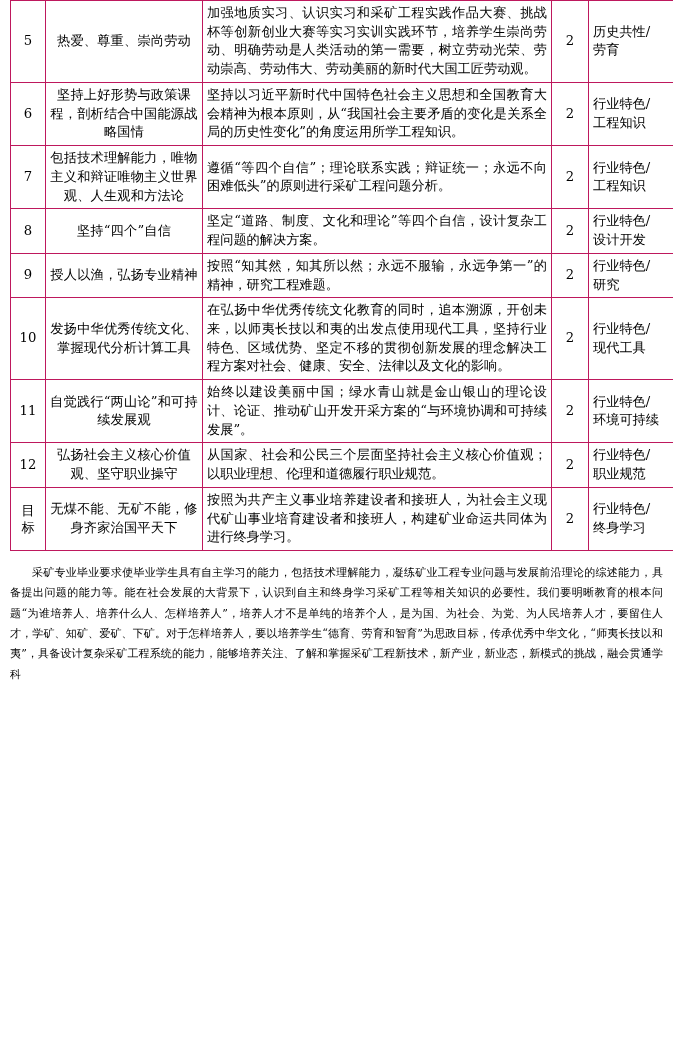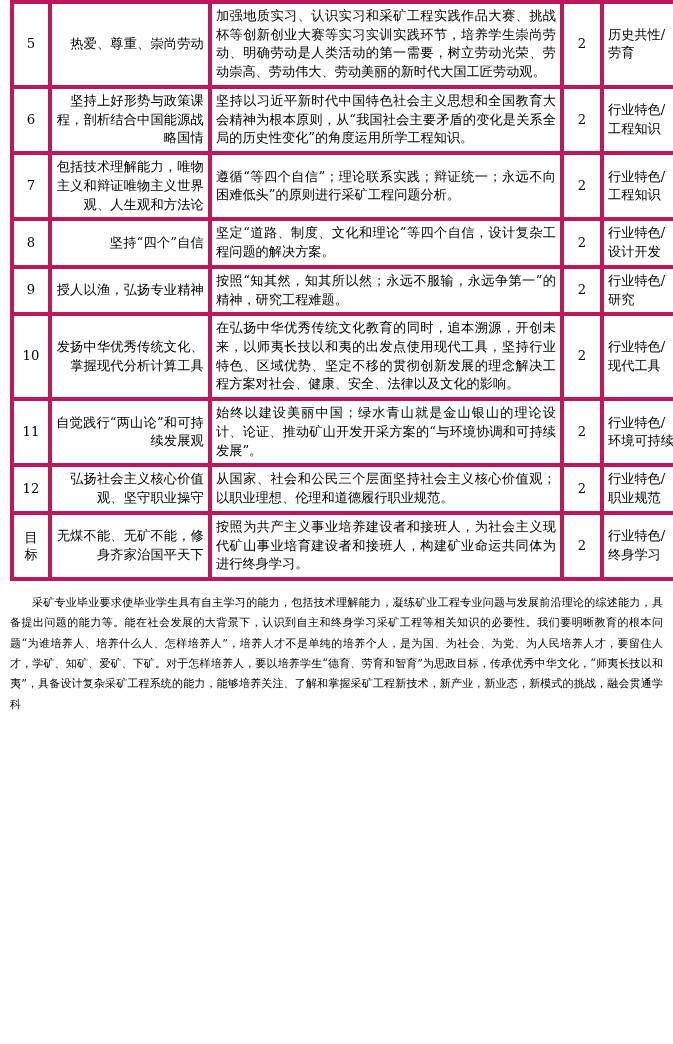--- a/index.html
+++ b/index.html
@@ -17,40 +17,40 @@
     box-sizing: border-box;
     padding: 0 10px 6px 10px;
   }
   table.matrix {
     border-collapse: collapse;
     width: 653px;
     table-layout: fixed;
     margin: 0;
   }
   table.matrix td {
-    border: 4px solid #be185d;
+    border: 1px solid #be185d;
     vertical-align: middle;
     padding: 3px 4px;
     font-size: 13.2px;
     line-height: 1.42;
     font-family: "DejaVu Serif", "Liberation Serif", serif;
   }
   td.col-idx {
     width: 26px;
     text-align: center;
     font-size: 13.2px;
     padding: 3px 1px;
   }
   td.col-idx .two-line {
     display: block;
     line-height: 1.3;
   }
   td.col-req {
     width: 148px;
-    text-align: right;
+    text-align: center;
     letter-spacing: 0.2px;
   }
   td.col-desc {
     width: 340px;
     text-align: justify;
     text-justify: inter-ideograph;
   }
   td.col-num {
     width: 28px;
     text-align: center;

